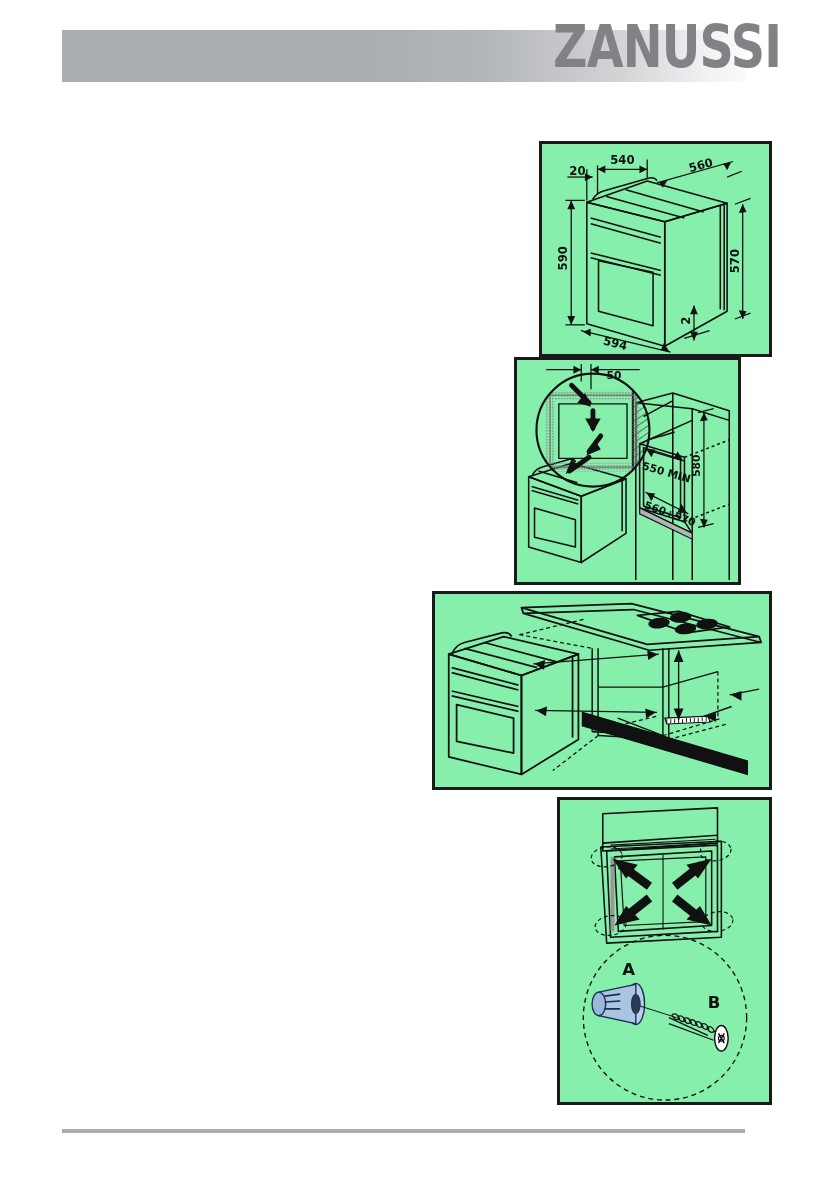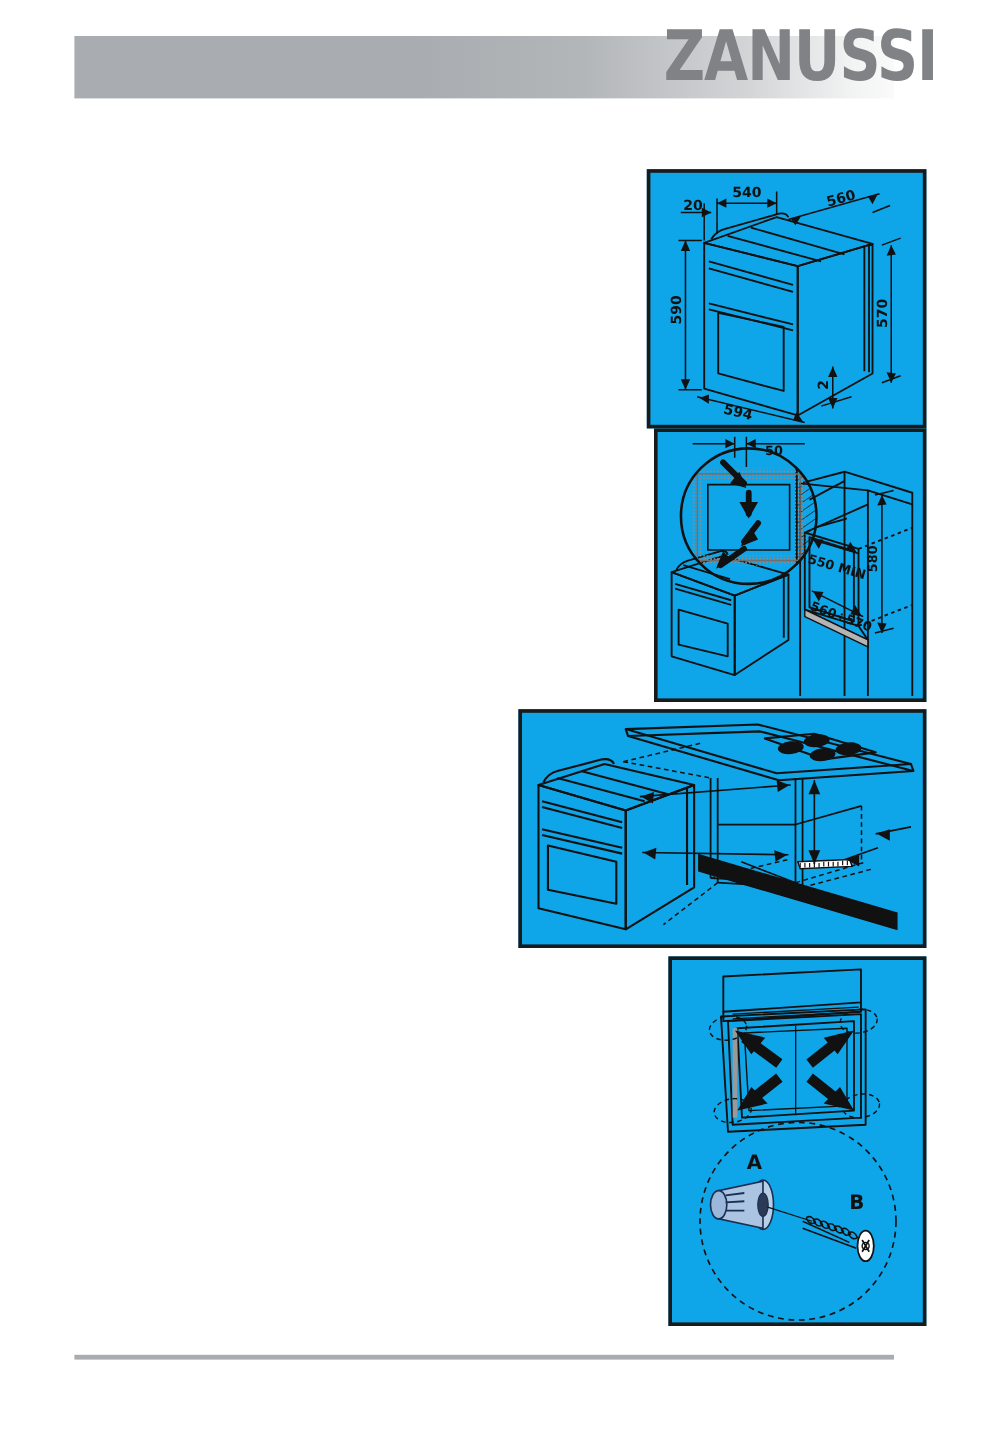--- a/index.html
+++ b/index.html
@@ -46,26 +46,26 @@
     top: 1129px;
     width: 683px;
     height: 4px;
     background: #a9acb0;
   }
 
   
   .figure-panel {
     position: absolute;
     border: 3px solid #1a1a1a;
-    background: #0ea5e9;
+    background: #86efac;
     box-sizing: border-box;
     overflow: hidden;
   }
   #figure-dimensions { left: 539px; top: 141px; width: 233px; height: 216px; }
-  #figure-recess     { left: 545px; top: 357px; width: 227px; height: 228px; }
+  #figure-recess     { left: 514px; top: 357px; width: 227px; height: 228px; }
   #figure-hob        { left: 432px; top: 591px; width: 340px; height: 199px; }
   #figure-fixing     { left: 557px; top: 797px; width: 215px; height: 308px; }
 
   .figure-panel svg { display: block; width: 100%; height: 100%; }
 
   .dim-text {
     font-family: "DejaVu Sans", sans-serif;
     font-weight: 700;
     fill: #111111;
   }

